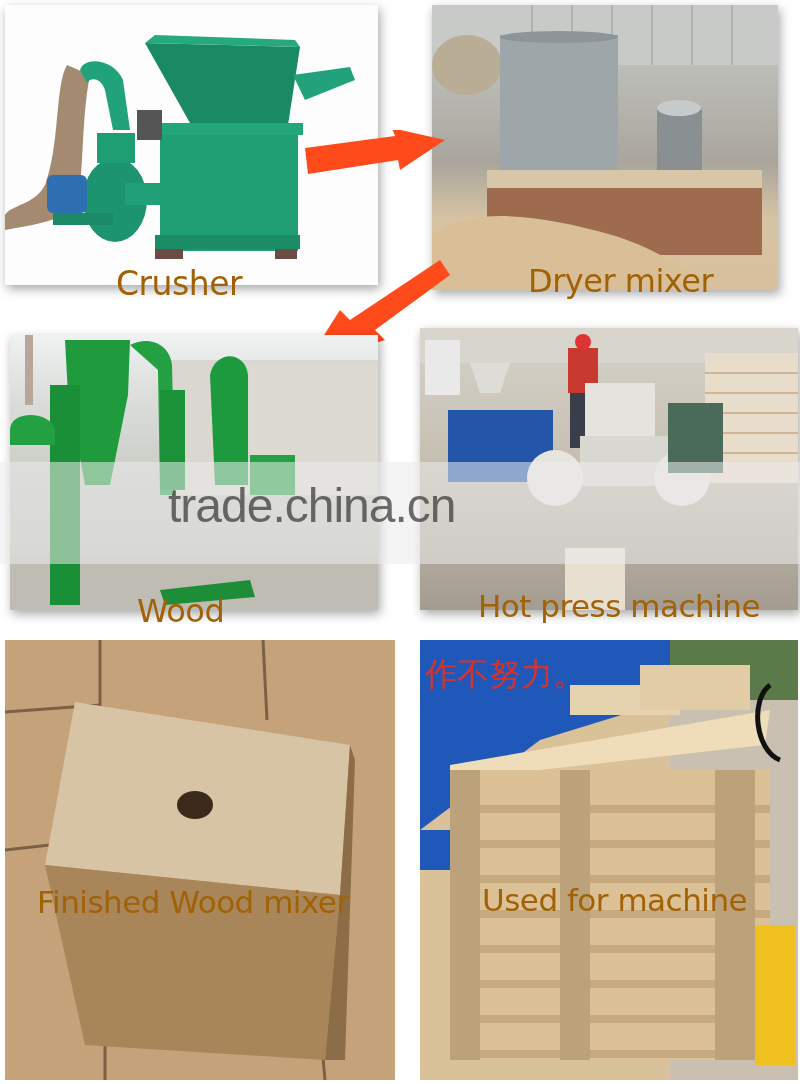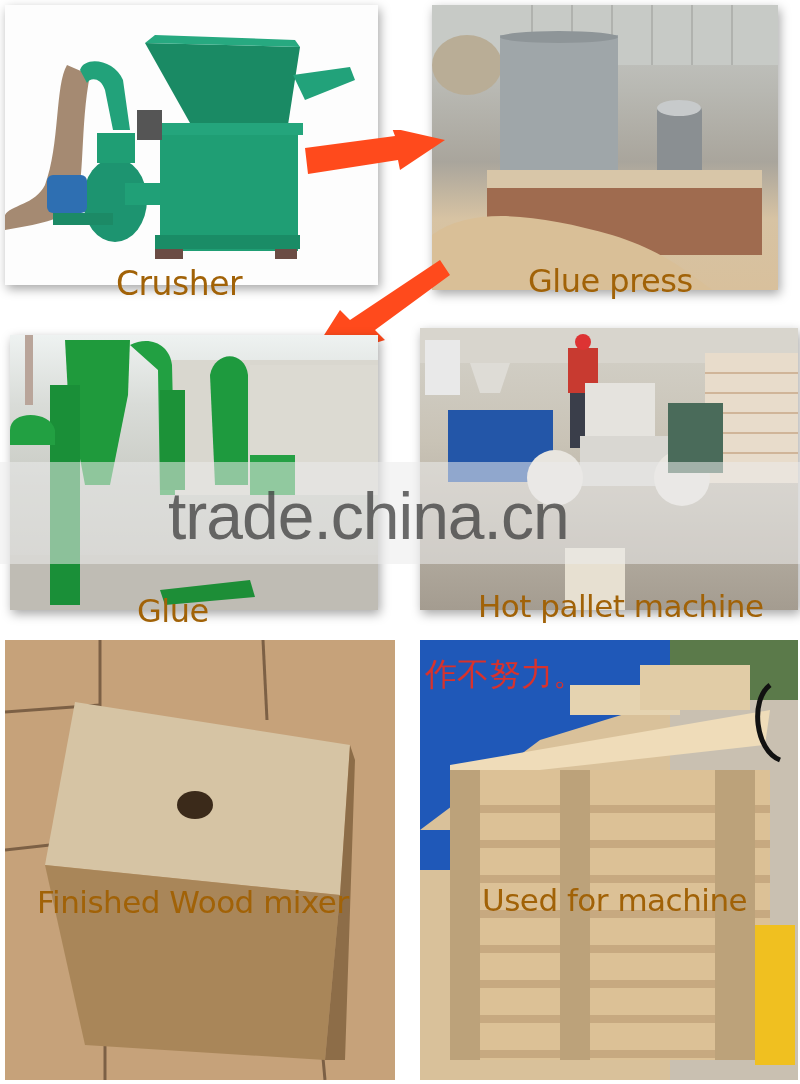--- a/index.html
+++ b/index.html
@@ -15,21 +15,21 @@
   
   #p-dryer { left:10px; top:335px; width:368px; height:275px; background: linear-gradient(180deg,#eef2f1 0%, #d9dcd8 25%, #c9cbc4 55%, #bdbab1 100%); }
   
   #p-hot { left:420px; top:328px; width:378px; height:282px; background: linear-gradient(180deg,#d4d2ca 0%, #c9c3b6 40%, #b7b0a4 70%, #a49c90 100%); }
   
   #p-block { left:5px; top:640px; width:390px; height:440px; background:#c8a37a; }
   
   #p-pallet { left:420px; top:640px; width:378px; height:440px; background:#d9c19a; }
 
   .watermark-band { position:absolute; left:0; top:462px; width:800px; height:102px; background: rgba(235,235,235,0.55); }
-  .watermark-text { position:absolute; left:168px; top:478px; font-family:"Liberation Sans", sans-serif; font-size:66px; color:rgba(60,60,60,0.75); letter-spacing:-1px; }
+  .watermark-text { position:absolute; left:168px; top:478px; font-family:"Liberation Sans", sans-serif; font-size:48px; color:rgba(60,60,60,0.75); letter-spacing:-1px; }
 </style>
 </head>
 <body>
 
 <div class="panel" id="p-crusher">
   <svg width="373" height="280" viewBox="0 0 373 280">
 
     <path d="M62 60 C50 80, 55 140, 40 180 C30 200, 5 200, 0 210 L0 225 C30 220, 60 215, 70 200 C80 180, 75 120, 85 70 Z" fill="#a58a72"></path>
 
     <path d="M75 65 C80 50, 110 55, 118 75 L125 125 L108 125 L100 85 C96 72, 85 72, 82 78 Z" fill="#22a27a"></path>
@@ -78,21 +78,21 @@
 
     <rect x="225" y="100" width="45" height="75" rx="6" fill="#8a8f92"></rect>
     <ellipse cx="247" cy="103" rx="22" ry="8" fill="#c7cacb"></ellipse>
 
     <rect x="55" y="180" width="275" height="70" fill="#9f6b4f"></rect>
     <rect x="55" y="165" width="275" height="18" fill="#d8c6a8"></rect>
 
     <path d="M0 230 C40 200, 110 210, 180 230 C230 245, 260 270, 280 285 L0 285 Z" fill="#d9bf97"></path>
   </svg>
 </div>
-<div class="caption" style="left:528px; top:262px; font-size:32px;">Glue press</div>
+<div class="caption" style="left:528px; top:262px; font-size:32px;">Dryer mixer</div>
 
 <svg class="arrow" style="left:300px; top:130px;" width="150" height="55" viewBox="0 0 150 55">
   <polygon points="5,18 95,6 92,-2 145,10 100,40 98,30 8,44" fill="#ff4a1c"></polygon>
 </svg>
 
 <svg class="arrow" style="left:300px; top:255px;" width="160" height="115" viewBox="0 0 160 115">
   <polygon points="140,5 150,20 75,75 85,85 5,110 40,55 50,65" fill="#ff4a1c"></polygon>
 </svg>
 
 <div class="panel" id="p-dryer">
@@ -107,21 +107,21 @@
     <path d="M55 5 L120 5 L118 60 L100 150 L75 150 L58 60 Z" fill="#1f9a3c"></path>
     <rect x="40" y="50" width="30" height="220" fill="#1a8f38"></rect>
     <path d="M120 10 C140 0, 160 10, 162 30 L165 160 L150 160 L148 35 Z" fill="#22a042"></path>
     <path d="M200 40 C205 15, 235 15, 238 40 L238 150 L205 150 Z" fill="#1e9a3e"></path>
     <path d="M0 95 C0 75, 40 75, 45 95 L45 110 L0 110 Z" fill="#22a042"></path>
     <rect x="150" y="55" width="25" height="100" fill="#1c9238"></rect>
     <rect x="240" y="120" width="45" height="40" fill="#25a044"></rect>
     <polygon points="150,255 240,245 245,262 155,270" fill="#1d8e37"></polygon>
   </svg>
 </div>
-<div class="caption" style="left:137px; top:592px; font-size:32px;">Glue</div>
+<div class="caption" style="left:137px; top:592px; font-size:32px;">Wood</div>
 
 <div class="panel" id="p-hot">
   <svg width="378" height="282" viewBox="0 0 378 282">
     <rect x="0" y="0" width="378" height="35" fill="#d8d5cd"></rect>
 
     <rect x="285" y="25" width="93" height="130" fill="#e8dccb"></rect>
     <g stroke="#c9a889" stroke-width="1.5">
       <line x1="285" y1="45" x2="378" y2="45"></line>
         <line x1="285" y1="65" x2="378" y2="65"></line>
       <line x1="285" y1="85" x2="378" y2="85"></line>
@@ -143,21 +143,21 @@
     <rect x="160" y="108" width="90" height="50" fill="#d9d7d2"></rect>
 
     <circle cx="135" cy="150" r="28" fill="#e8e5df"></circle>
     <circle cx="262" cy="150" r="28" fill="#e8e5df"></circle>
 
     <rect x="248" y="75" width="55" height="70" fill="#4a6b5a"></rect>
 
     <rect x="145" y="220" width="60" height="62" fill="#e7e0d1"></rect>
   </svg>
 </div>
-<div class="caption" style="left:478px; top:588px; font-size:31px;">Hot pallet machine</div>
+<div class="caption" style="left:478px; top:588px; font-size:31px;">Hot press machine</div>
 
 <div class="watermark-band"></div>
 <div class="watermark-text">trade.china.cn</div>
 
 <div class="panel" id="p-block" style="box-shadow:none;">
   <svg width="390" height="440" viewBox="0 0 390 440">
 
     <rect x="0" y="0" width="390" height="440" fill="#c6a27a"></rect>
     <g stroke="#5e4530" stroke-width="3" opacity="0.7">
       <line x1="95" y1="0" x2="95" y2="100"></line>

